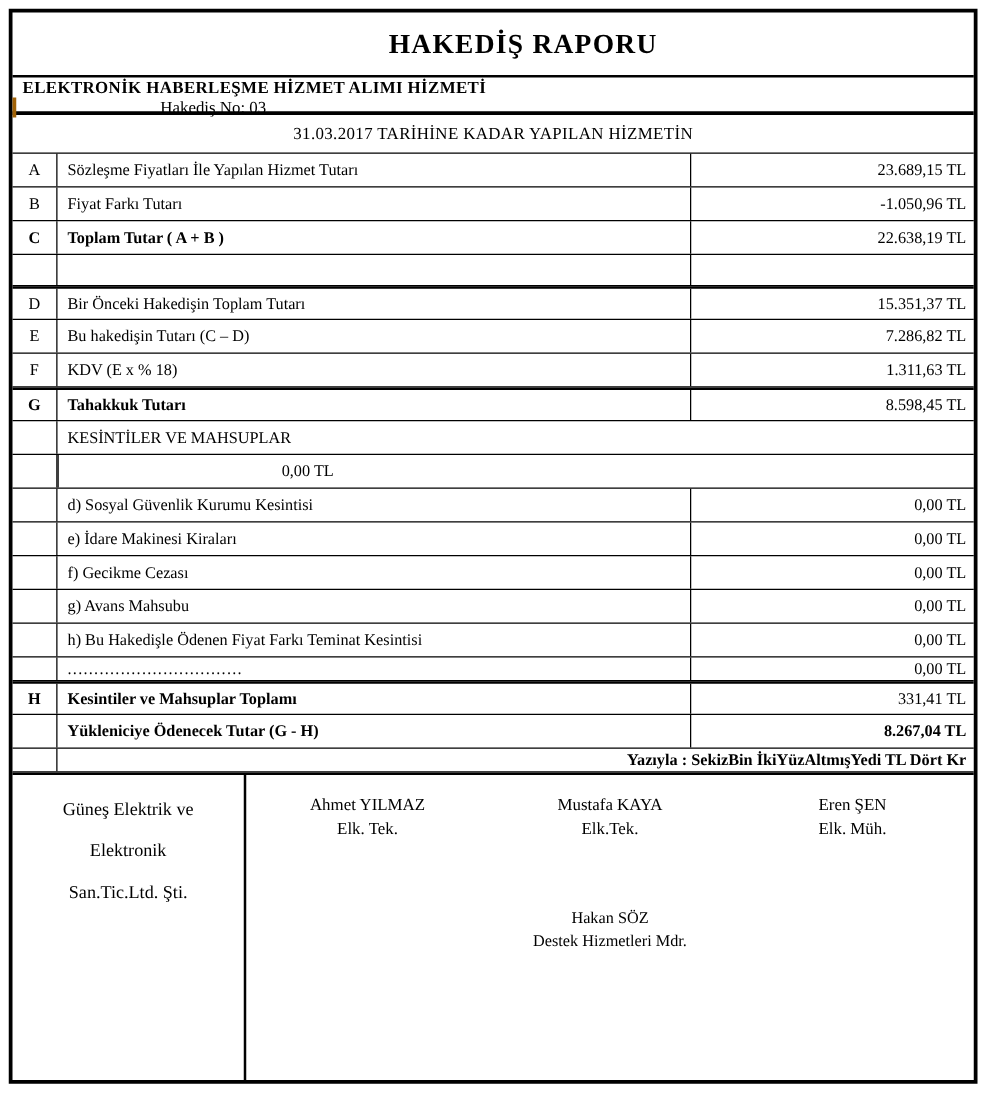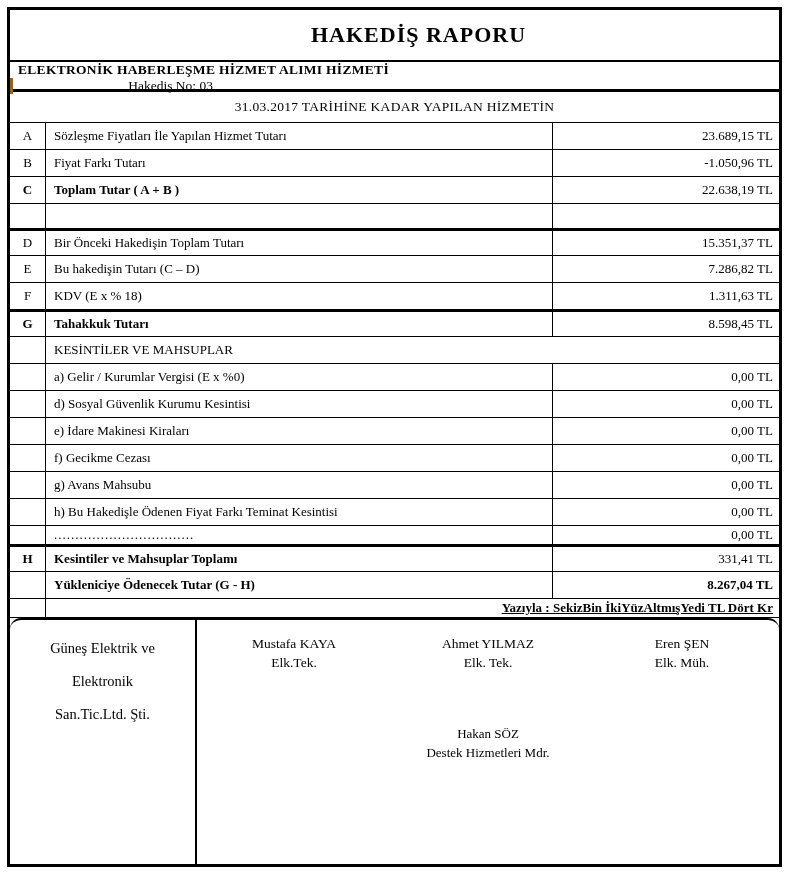--- a/index.html
+++ b/index.html
@@ -56,32 +56,31 @@
   .row.thick-top { border-top: 2px solid #000; }
   .cell-letter {
     width: 36px; border-right: 1px solid #000;
     display: flex; align-items: center; justify-content: center;
   }
   .cell-label {
     flex: 1; display: flex; align-items: center;
     padding-left: 8px; padding-right: 4px;
     white-space: nowrap; overflow: hidden;
   }
-  .cell-label.right { justify-content: flex-end; padding-right: 6px; text-decoration: underline; }
+  .cell-label.right { justify-content: flex-end; padding-right: 6px; }
   .cell-value {
     width: 227px; border-left: 1px solid #000;
     display: flex; align-items: center; justify-content: flex-end;
     padding-right: 6px;
   }
   .b { font-weight: bold; }
   .dots { letter-spacing: 1px; }
   .sign-section {
     flex: 1; display: flex; align-items: stretch;
     border-top: 2px solid #000;
-    border-radius: 11px;
   }
   .sign-left {
     width: 187px; border-right: 2px solid #000;
     text-align: center; font-size: 14.5px;
     padding-top: 12px; line-height: 33px;
   }
   .sign-right { flex: 1; display: flex; flex-direction: column; }
   .sign-names-row { display: flex; margin-top: 14px; }
   .sign-block { flex: 1; text-align: center; font-size: 13.5px; line-height: 19px; }
   .sign-approver { margin-top: 52px; text-align: center; font-size: 13px; line-height: 19px; }
@@ -142,21 +141,20 @@
     <div class="cell-label b">Tahakkuk Tutarı</div>
     <div class="cell-value">8.598,45 TL</div>
   </div>
         <div class="row">
     <div class="cell-letter"></div>
     <div class="cell-label">KESİNTİLER  VE MAHSUPLAR</div>
 
   </div>
         <div class="row">
     <div class="cell-letter"></div>
-    <div class="cell-label">a) Gelir / Kurumlar Vergisi (E x %0)</div>
     <div class="cell-value">0,00 TL</div>
   </div>
         <div class="row">
     <div class="cell-letter"></div>
     <div class="cell-label">d) Sosyal Güvenlik Kurumu Kesintisi</div>
     <div class="cell-value">0,00 TL</div>
   </div>
         <div class="row">
     <div class="cell-letter"></div>
     <div class="cell-label">e) İdare Makinesi Kiraları</div>
@@ -201,26 +199,26 @@
 
     <div class="sign-section">
       <div class="sign-left" id="contractor-box">
           <div>Güneş Elektrik ve</div>
           <div>Elektronik</div>
           <div>San.Tic.Ltd. Şti.</div>
         </div>
       <div class="sign-right">
         <div class="sign-names-row" id="inspectors-row">
             <div class="sign-block">
+    <div>Ahmet YILMAZ</div>
+    <div>Elk. Tek.</div>
+  </div>
+            <div class="sign-block">
     <div>Mustafa KAYA</div>
     <div>Elk.Tek.</div>
-  </div>
-            <div class="sign-block">
-    <div>Ahmet YILMAZ</div>
-    <div>Elk. Tek.</div>
   </div>
             <div class="sign-block">
     <div>Eren ŞEN</div>
     <div>Elk. Müh.</div>
   </div>
           </div>
         <div class="sign-approver">
           <div>Hakan SÖZ</div>
           <div>Destek Hizmetleri Mdr.</div>
         </div>

